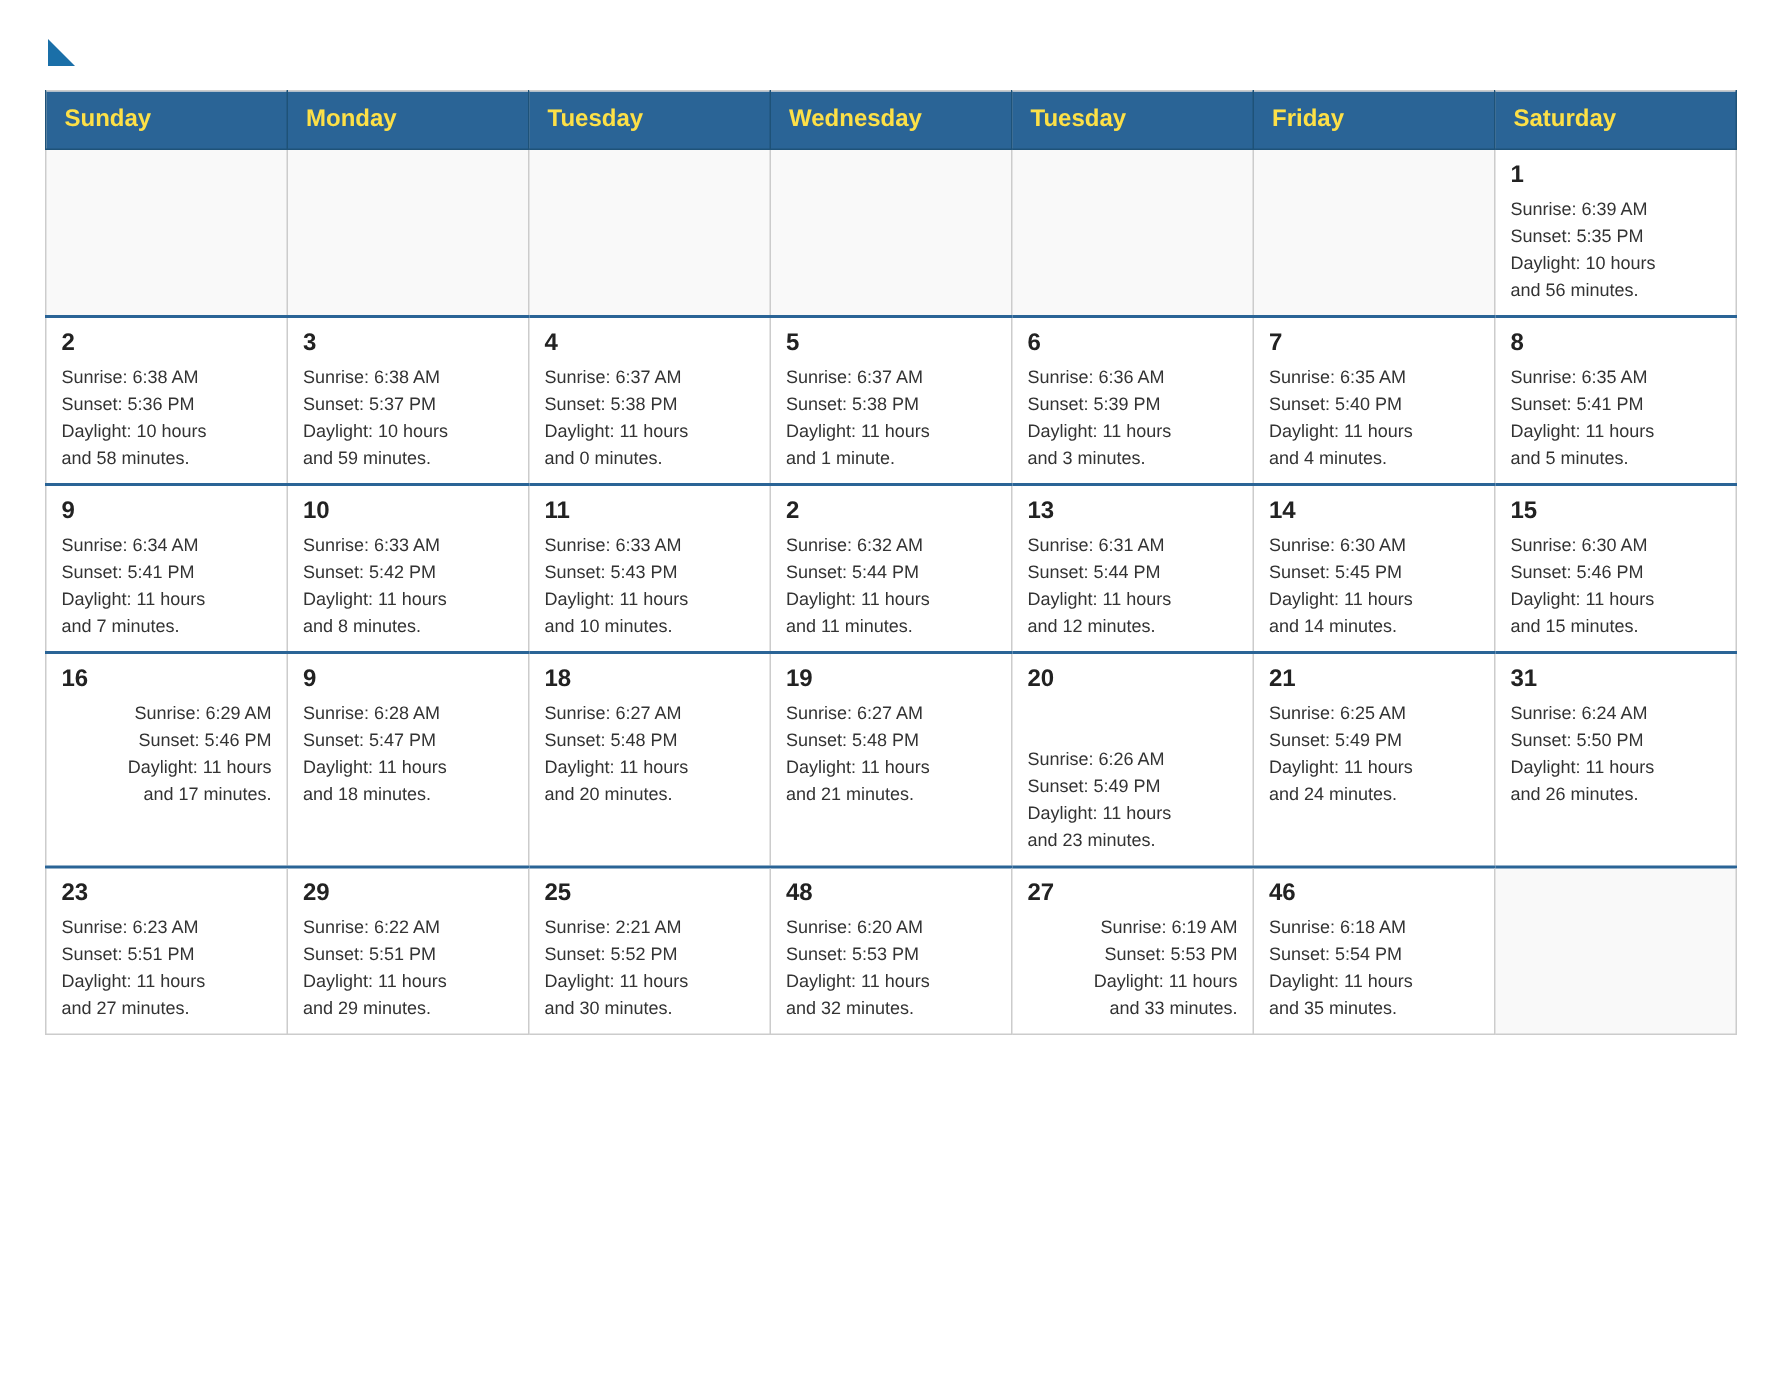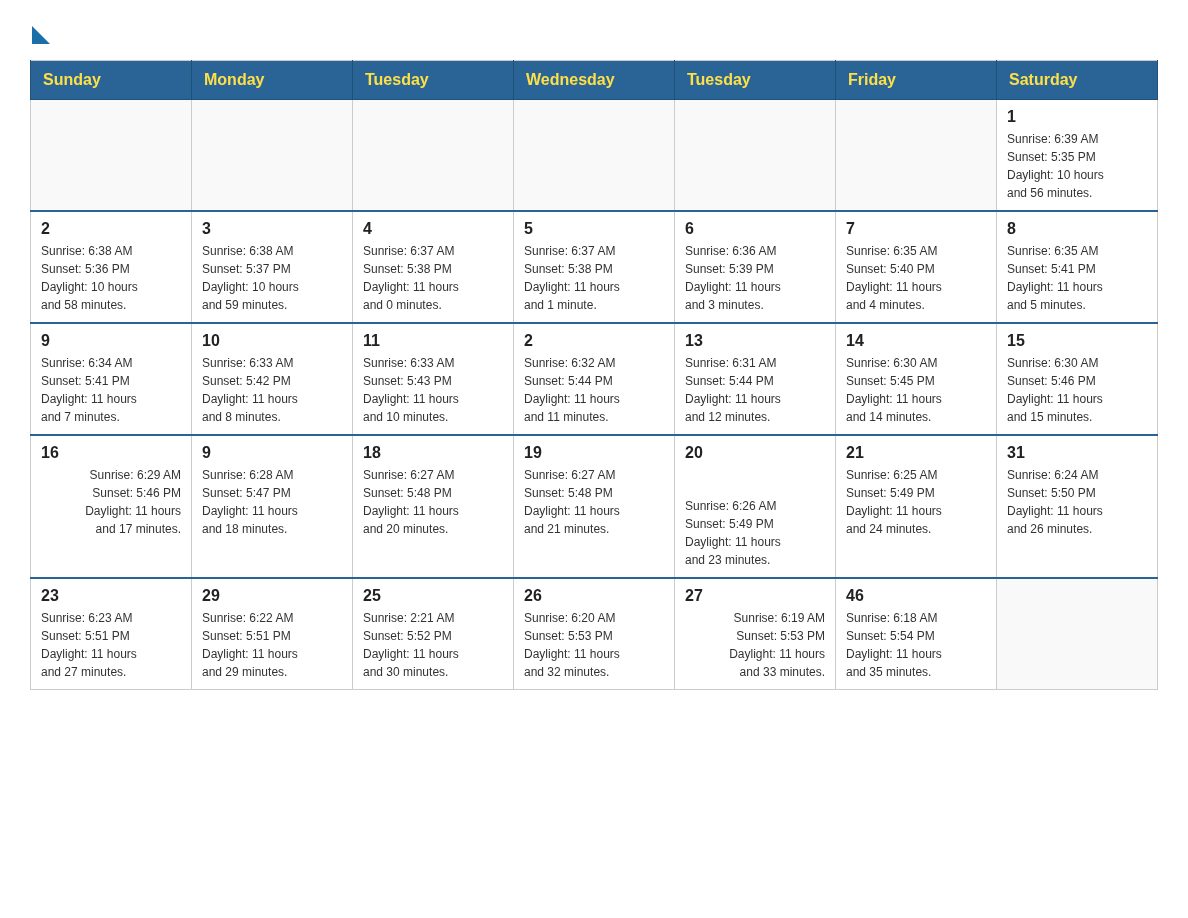--- a/index.html
+++ b/index.html
@@ -324,21 +324,21 @@
 and 29 minutes.</div>
         </td>
         <td>
           <span class="day-number">25</span>
           <div class="day-info" style="white-space: pre-line;">Sunrise: 2:21 AM
 Sunset: 5:52 PM
 Daylight: 11 hours
 and 30 minutes.</div>
         </td>
         <td>
-          <span class="day-number">26</span>
+          <span class="day-number">48</span>
           <div class="day-info" style="white-space: pre-line;">Sunrise: 6:20 AM
 Sunset: 5:53 PM
 Daylight: 11 hours
 and 32 minutes.</div>
         </td>
         <td>
           <span class="day-number">27</span>
           <div class="day-info" style="white-space: pre-line; text-align: right;">Sunrise: 6:19 AM
 Sunset: 5:53 PM
 Daylight: 11 hours

